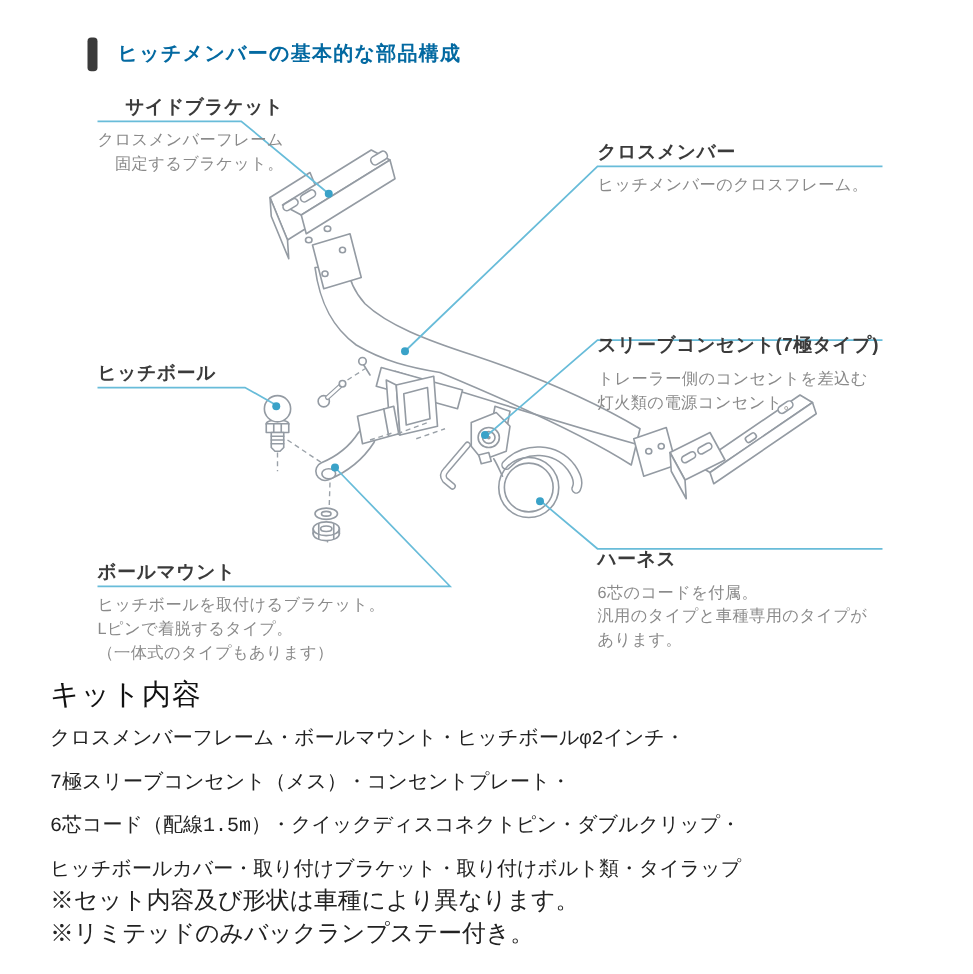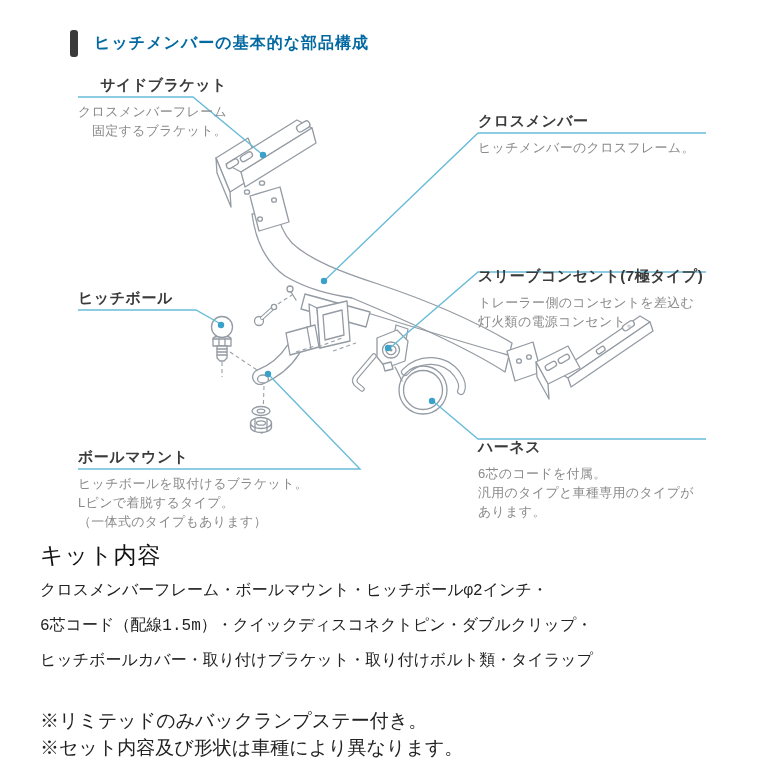--- a/index.html
+++ b/index.html
@@ -201,21 +201,22 @@
     <div class="pdesc">
       <div>6芯のコードを付属。</div>
       <div>汎用のタイプと車種専用のタイプが</div>
       <div>あります。</div>
     </div>
   </div>
 
   <div class="kit-heading">キット内容</div>
   <div class="kit-lines">
     <div>クロスメンバーフレーム・ボールマウント・ヒッチボールφ2インチ・</div>
+    <div>7極スリーブコンセント（メス）・コンセントプレート・</div>
     <div>6芯コード（配線1.5m）・クイックディスコネクトピン・ダブルクリップ・</div>
     <div>ヒッチボールカバー・取り付けブラケット・取り付けボルト類・タイラップ</div>
   </div>
   <div class="kit-notes">
+    <div>※セット内容及び形状は車種により異なります。</div>
     <div>※リミテッドのみバックランプステー付き。</div>
-    <div>※セット内容及び形状は車種により異なります。</div>
   </div>
 
 </div>
 
 </body></html>

